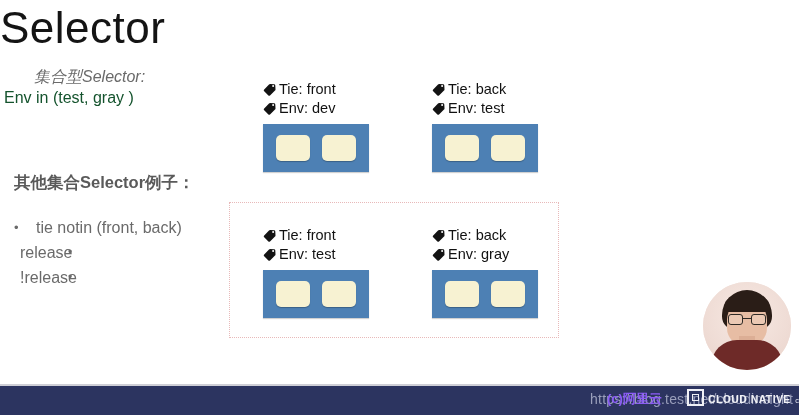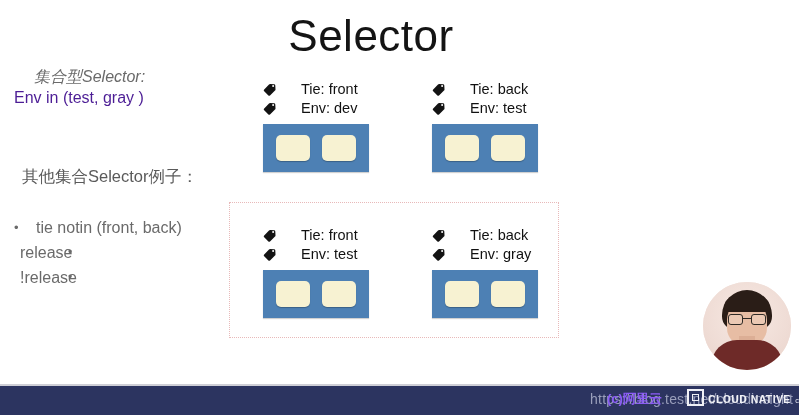--- a/index.html
+++ b/index.html
@@ -7,45 +7,43 @@
     width:799px;height:415px;
     background:#ffffff;
     font-family:"Liberation Sans","DejaVu Sans",sans-serif;
     overflow:hidden;
     position:relative;
   }
   .slide{position:absolute;inset:0;background:#fff;}
 
   
   .title{
-    position:absolute;left:0;top:10px;width:742px;
-    text-align:center;
+    position:absolute;left:0;top:2px;width:742px;
     font-size:44px;
     font-weight:400;
     color:#141414;
     letter-spacing:0.5px;
     line-height:52px;
   }
 
   
   .left-col{position:absolute;left:0;top:66px;width:232px;color:#5f5f5f;}
   .lead-1{
     font-size:16px;line-height:21px;color:#6a6a6a;
     padding-left:34px;
     font-style:italic;
   }
   .lead-2{
-    font-size:16px;line-height:22px;color:#4c1d95;
-    padding-left:14px;
+    font-size:16px;line-height:22px;color:#14532d;
+    padding-left:4px;
   }
   .section-head{
-    position:absolute;left:14px;top:99px;
-    font-size:16.5px;line-height:22px;color:#5a5a5a;font-weight:400;
+    position:absolute;left:14px;top:105px;
+    font-size:16.5px;line-height:22px;color:#5a5a5a;font-weight:700;
     white-space:nowrap;
-    margin-left:8px;
   }
   .bullets{position:absolute;left:0;top:130px;width:240px;}
   .b1{
     font-size:16px;line-height:24px;color:#6a6a6a;
     padding-left:14px;position:relative;white-space:nowrap;margin-top:20px;
   }
   .b1::before{
     content:"\2022";position:absolute;left:14px;top:0;color:#6a6a6a;font-size:13px;
   }
   .b1 .txt{display:inline-block;padding-left:22px;}
@@ -63,21 +61,21 @@
     position:absolute;left:229px;top:202px;width:330px;height:136px;
     border:1.5px dotted #e8b9b9;
     box-sizing:border-box;
     background:transparent;
   }
 
   
   .pod{position:absolute;}
   .pod .labels{margin:0 0 6px 0;}
   .pod .lbl{
-    display:flex;align-items:center;gap:24px;
+    display:flex;align-items:center;gap:2px;
     font-size:14.5px;line-height:19px;color:#111;
     white-space:nowrap;
   }
   .tag-icon{
     width:14px;height:13px;flex:0 0 14px;display:block;
   }
   .node{
     width:106px;height:48px;
     background:#4d80b4;
     position:relative;

